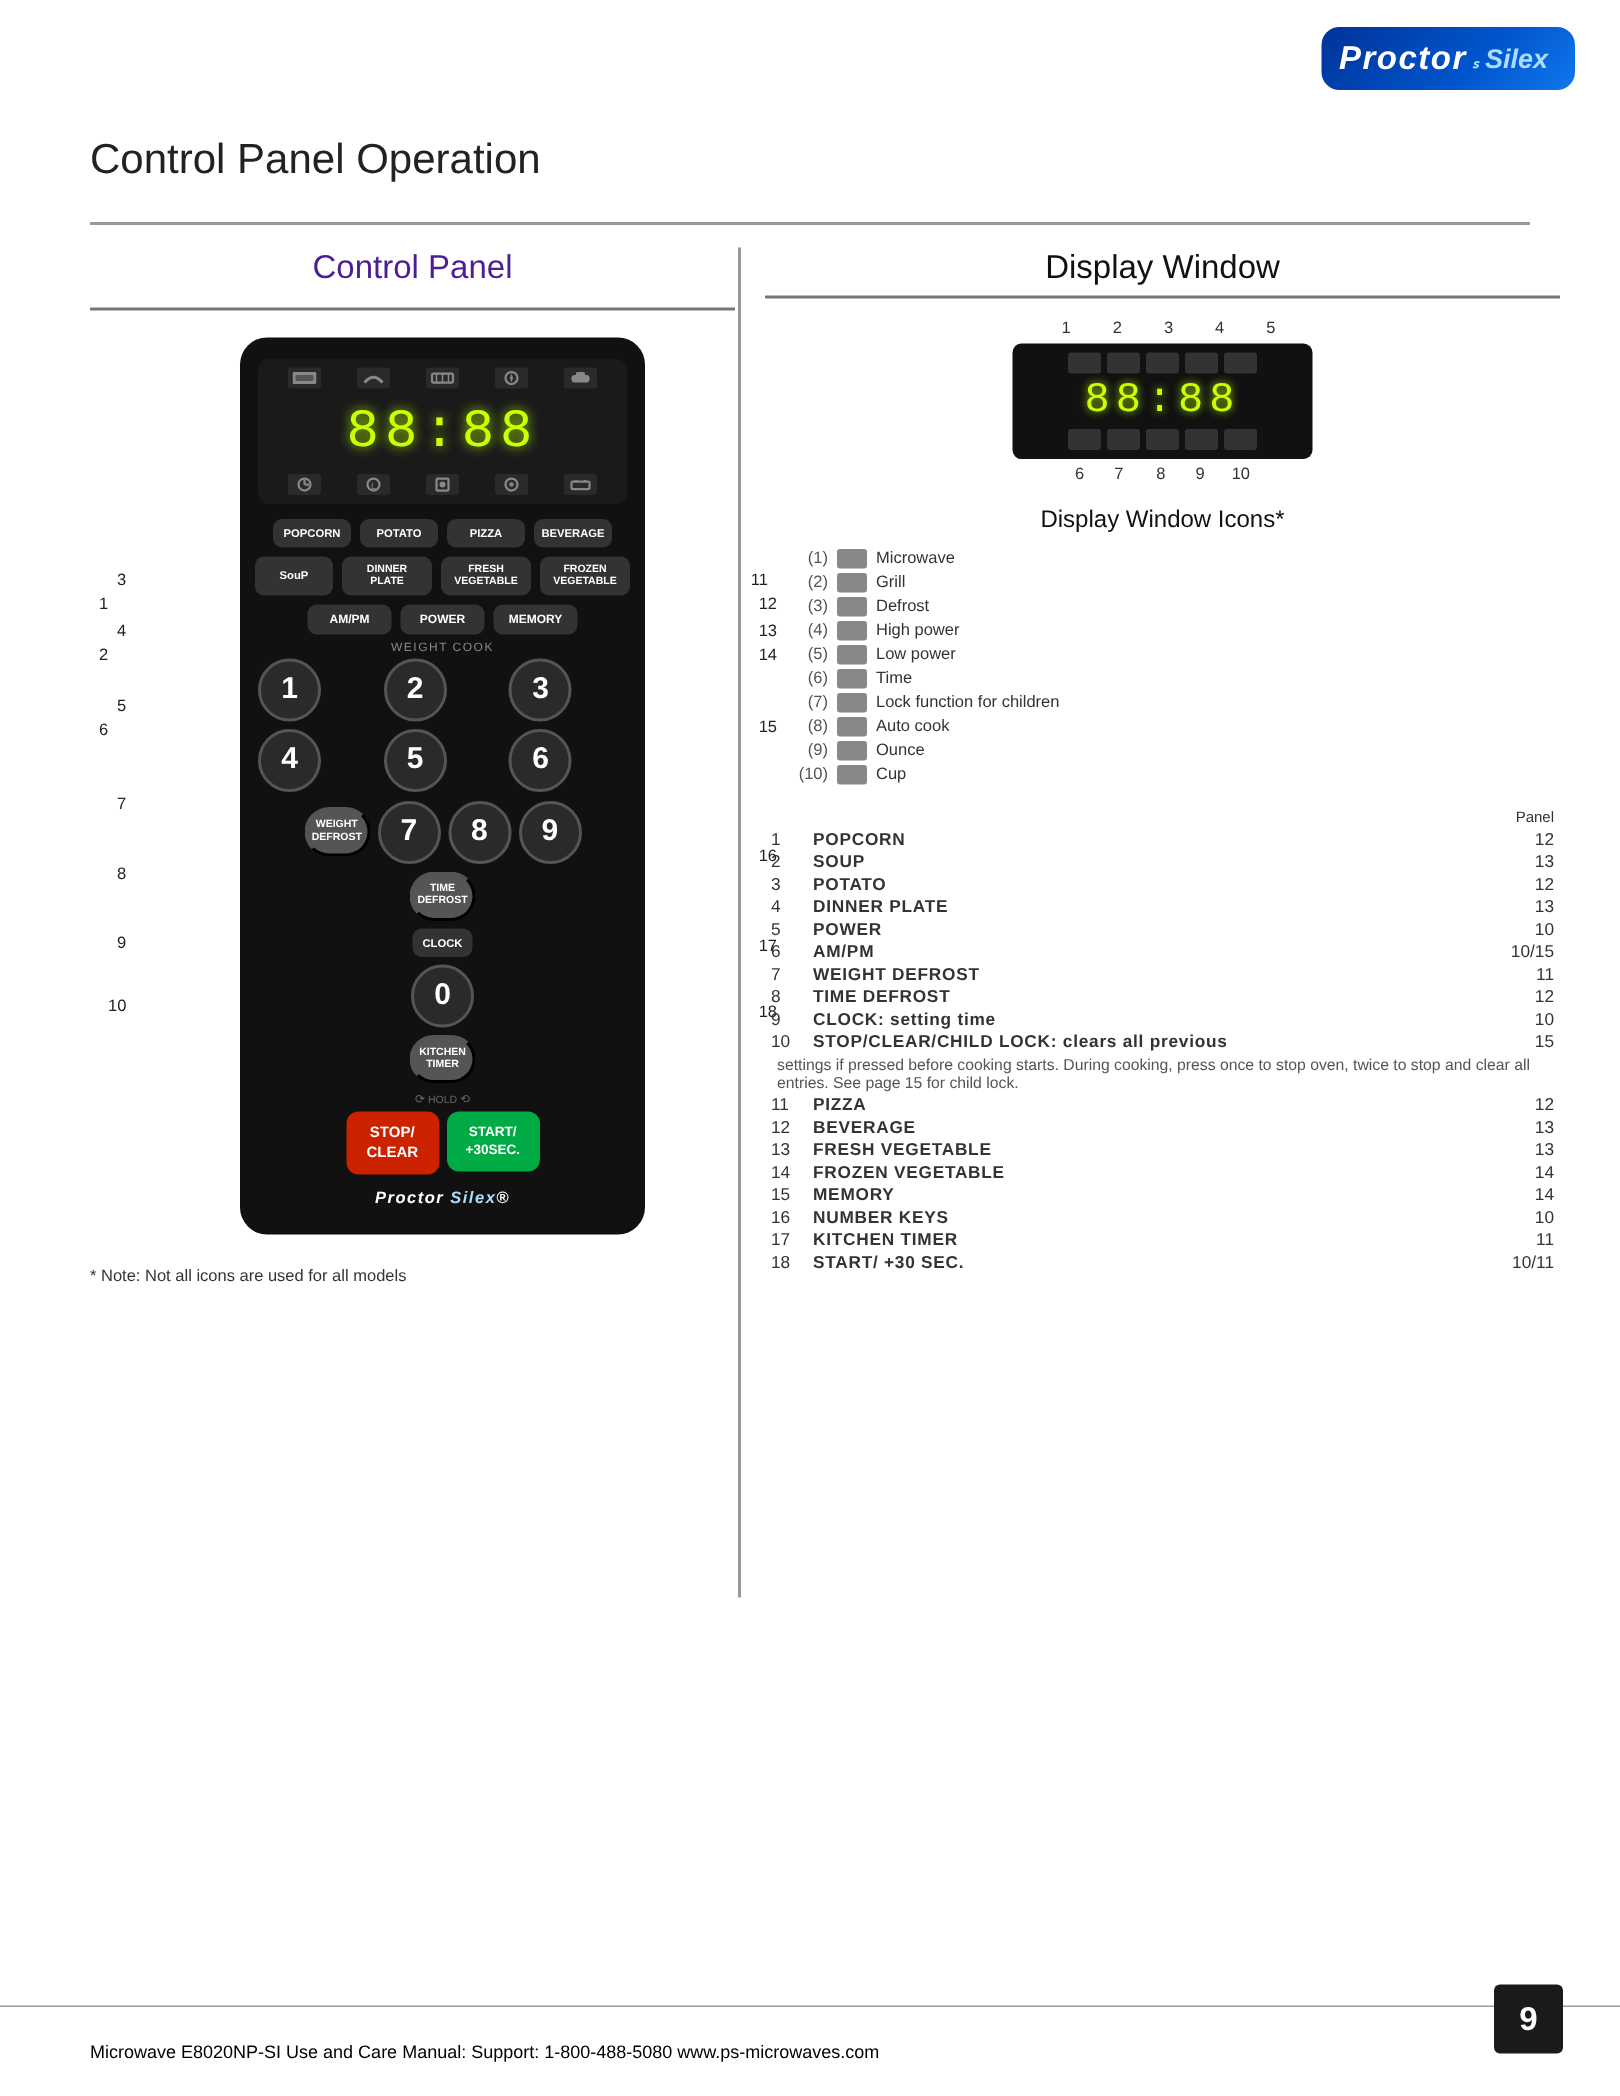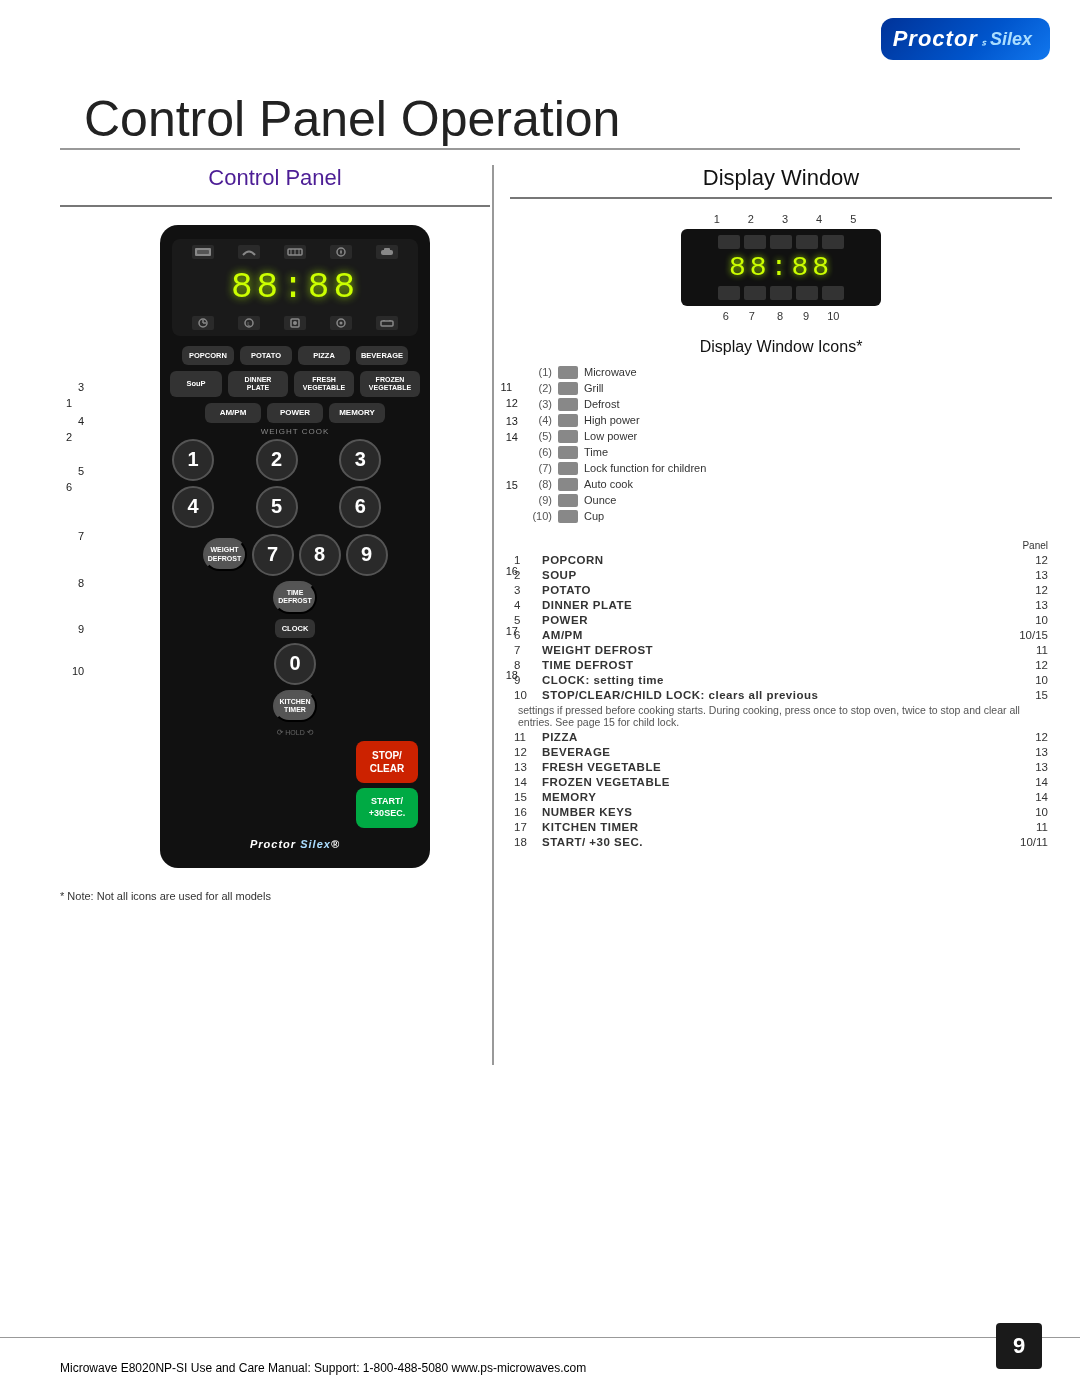--- a/index.html
+++ b/index.html
@@ -37,25 +37,24 @@
       font-size: 18px;
       font-style: italic;
       font-weight: bold;
     }
 
     
     .page-title {
       position: absolute;
       top: 90px;
       left: 60px;
-      font-size: 50px;
+      font-size: 28px;
       font-weight: 300;
       color: #222;
       letter-spacing: 0px;
-      margin-left: 24px;
     }
 
     
     .title-rule {
       position: absolute;
       top: 148px;
       left: 60px;
       right: 60px;
       height: 1.5px;
       background: #999;
@@ -225,24 +224,23 @@
       text-align: center;
       padding: 6px 3px;
       line-height: 1.2;
       min-width: 44px;
       cursor: pointer;
     }
 
     .bottom-row {
       display: flex;
       gap: 5px;
-      align-items: flex-end;
+      align-items: flex-start;
       justify-content: center;
       margin-top: 4px;
-      flex-direction: column;
     }
 
     .btn-stop {
       background: #cc2200;
       color: white;
       border: none;
       border-radius: 8px;
       font-size: 10px;
       font-weight: bold;
       text-align: center;
@@ -274,21 +272,21 @@
       margin-top: 10px;
       letter-spacing: 1px;
     }
     .brand-label span { color: #aaddff; }
 
     
     .right-column {
       position: absolute;
       top: 165px;
       left: 510px;
-      right: 28px;
+      right: 40px;
     }
 
     .section-header-right {
       font-size: 22px;
       font-weight: 400;
       color: #111;
       text-align: center;
       margin-bottom: 6px;
     }
     .section-rule-right {

